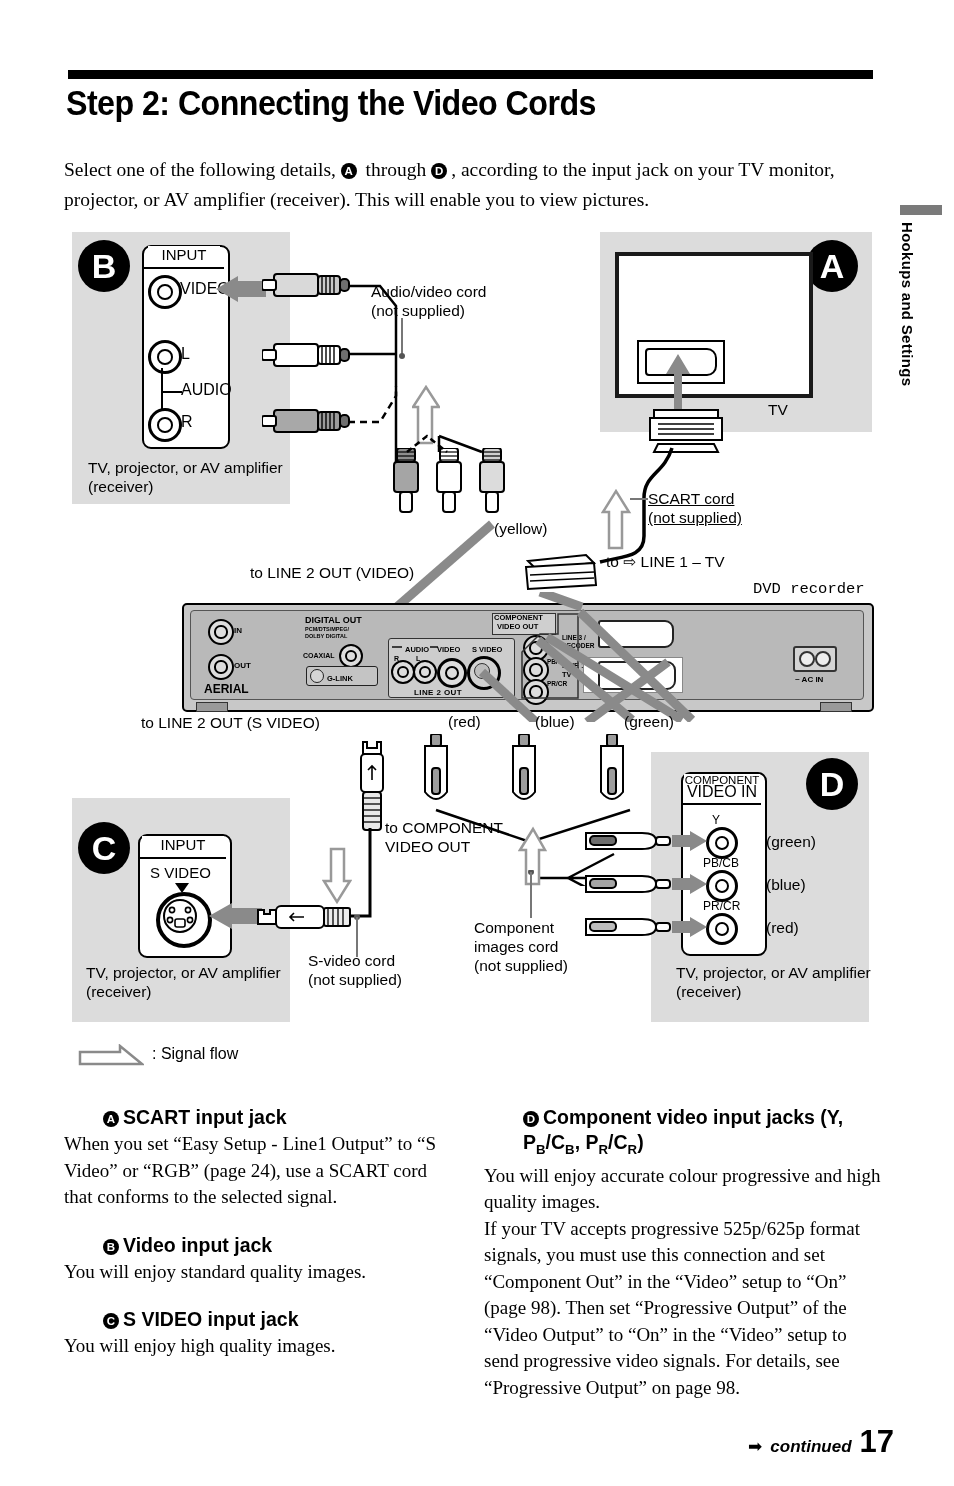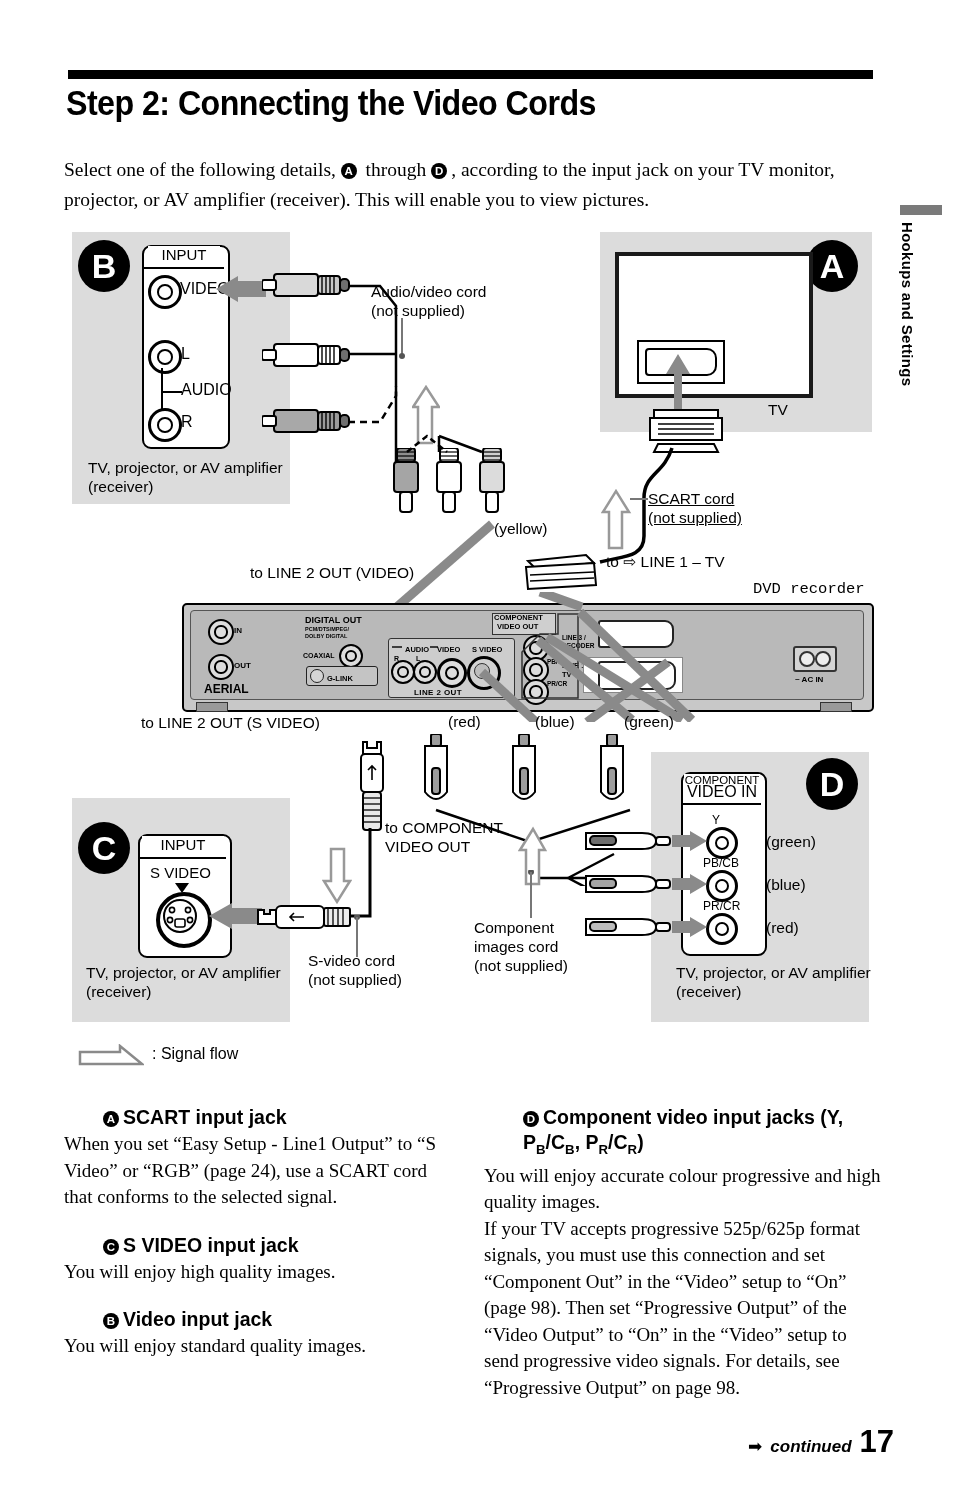--- a/index.html
+++ b/index.html
@@ -536,29 +536,29 @@
 
   <div class="col" style="left:64px;top:1105px;width:385px;">
     <div class="para">
       <div class="colhead">
         <span class="inlinebadge">A</span><span>SCART input jack</span>
       </div>
       <p>When you set “Easy Setup - Line1 Output” to “S Video” or “RGB” (page 24), use a SCART cord that conforms to the selected signal.</p>
     </div>
     <div class="para">
       <div class="colhead">
+        <span class="inlinebadge">B</span><span>Video input jack</span>
+      </div>
+      <p>You will enjoy standard quality images.</p>
+    </div>
+    <div class="para">
+      <div class="colhead">
         <span class="inlinebadge">C</span><span>S VIDEO input jack</span>
       </div>
       <p>You will enjoy high quality images.</p>
-    </div>
-    <div class="para">
-      <div class="colhead">
-        <span class="inlinebadge">B</span><span>Video input jack</span>
-      </div>
-      <p>You will enjoy standard quality images.</p>
     </div>
   </div>
 
   <div class="col" style="left:484px;top:1105px;width:400px;">
     <div class="para">
       <div class="colhead">
         <span class="inlinebadge">D</span><span>Component video input jacks (Y, P</span><sub>B</sub><span>/C</span><sub>B</sub><span>, P</span><sub>R</sub><span>/C</span><sub>R</sub><span>)</span>
       </div>
       <p>You will enjoy accurate colour progressive and high quality images.</p>
       <p>If your TV accepts progressive 525p/625p format signals, you must use this connection and set “Component Out” in the “Video” setup to “On” (page 98). Then set “Progressive Output” of the “Video Output” to “On” in the “Video” setup to send progressive video signals. For details, see “Progressive Output” on page 98.</p>

